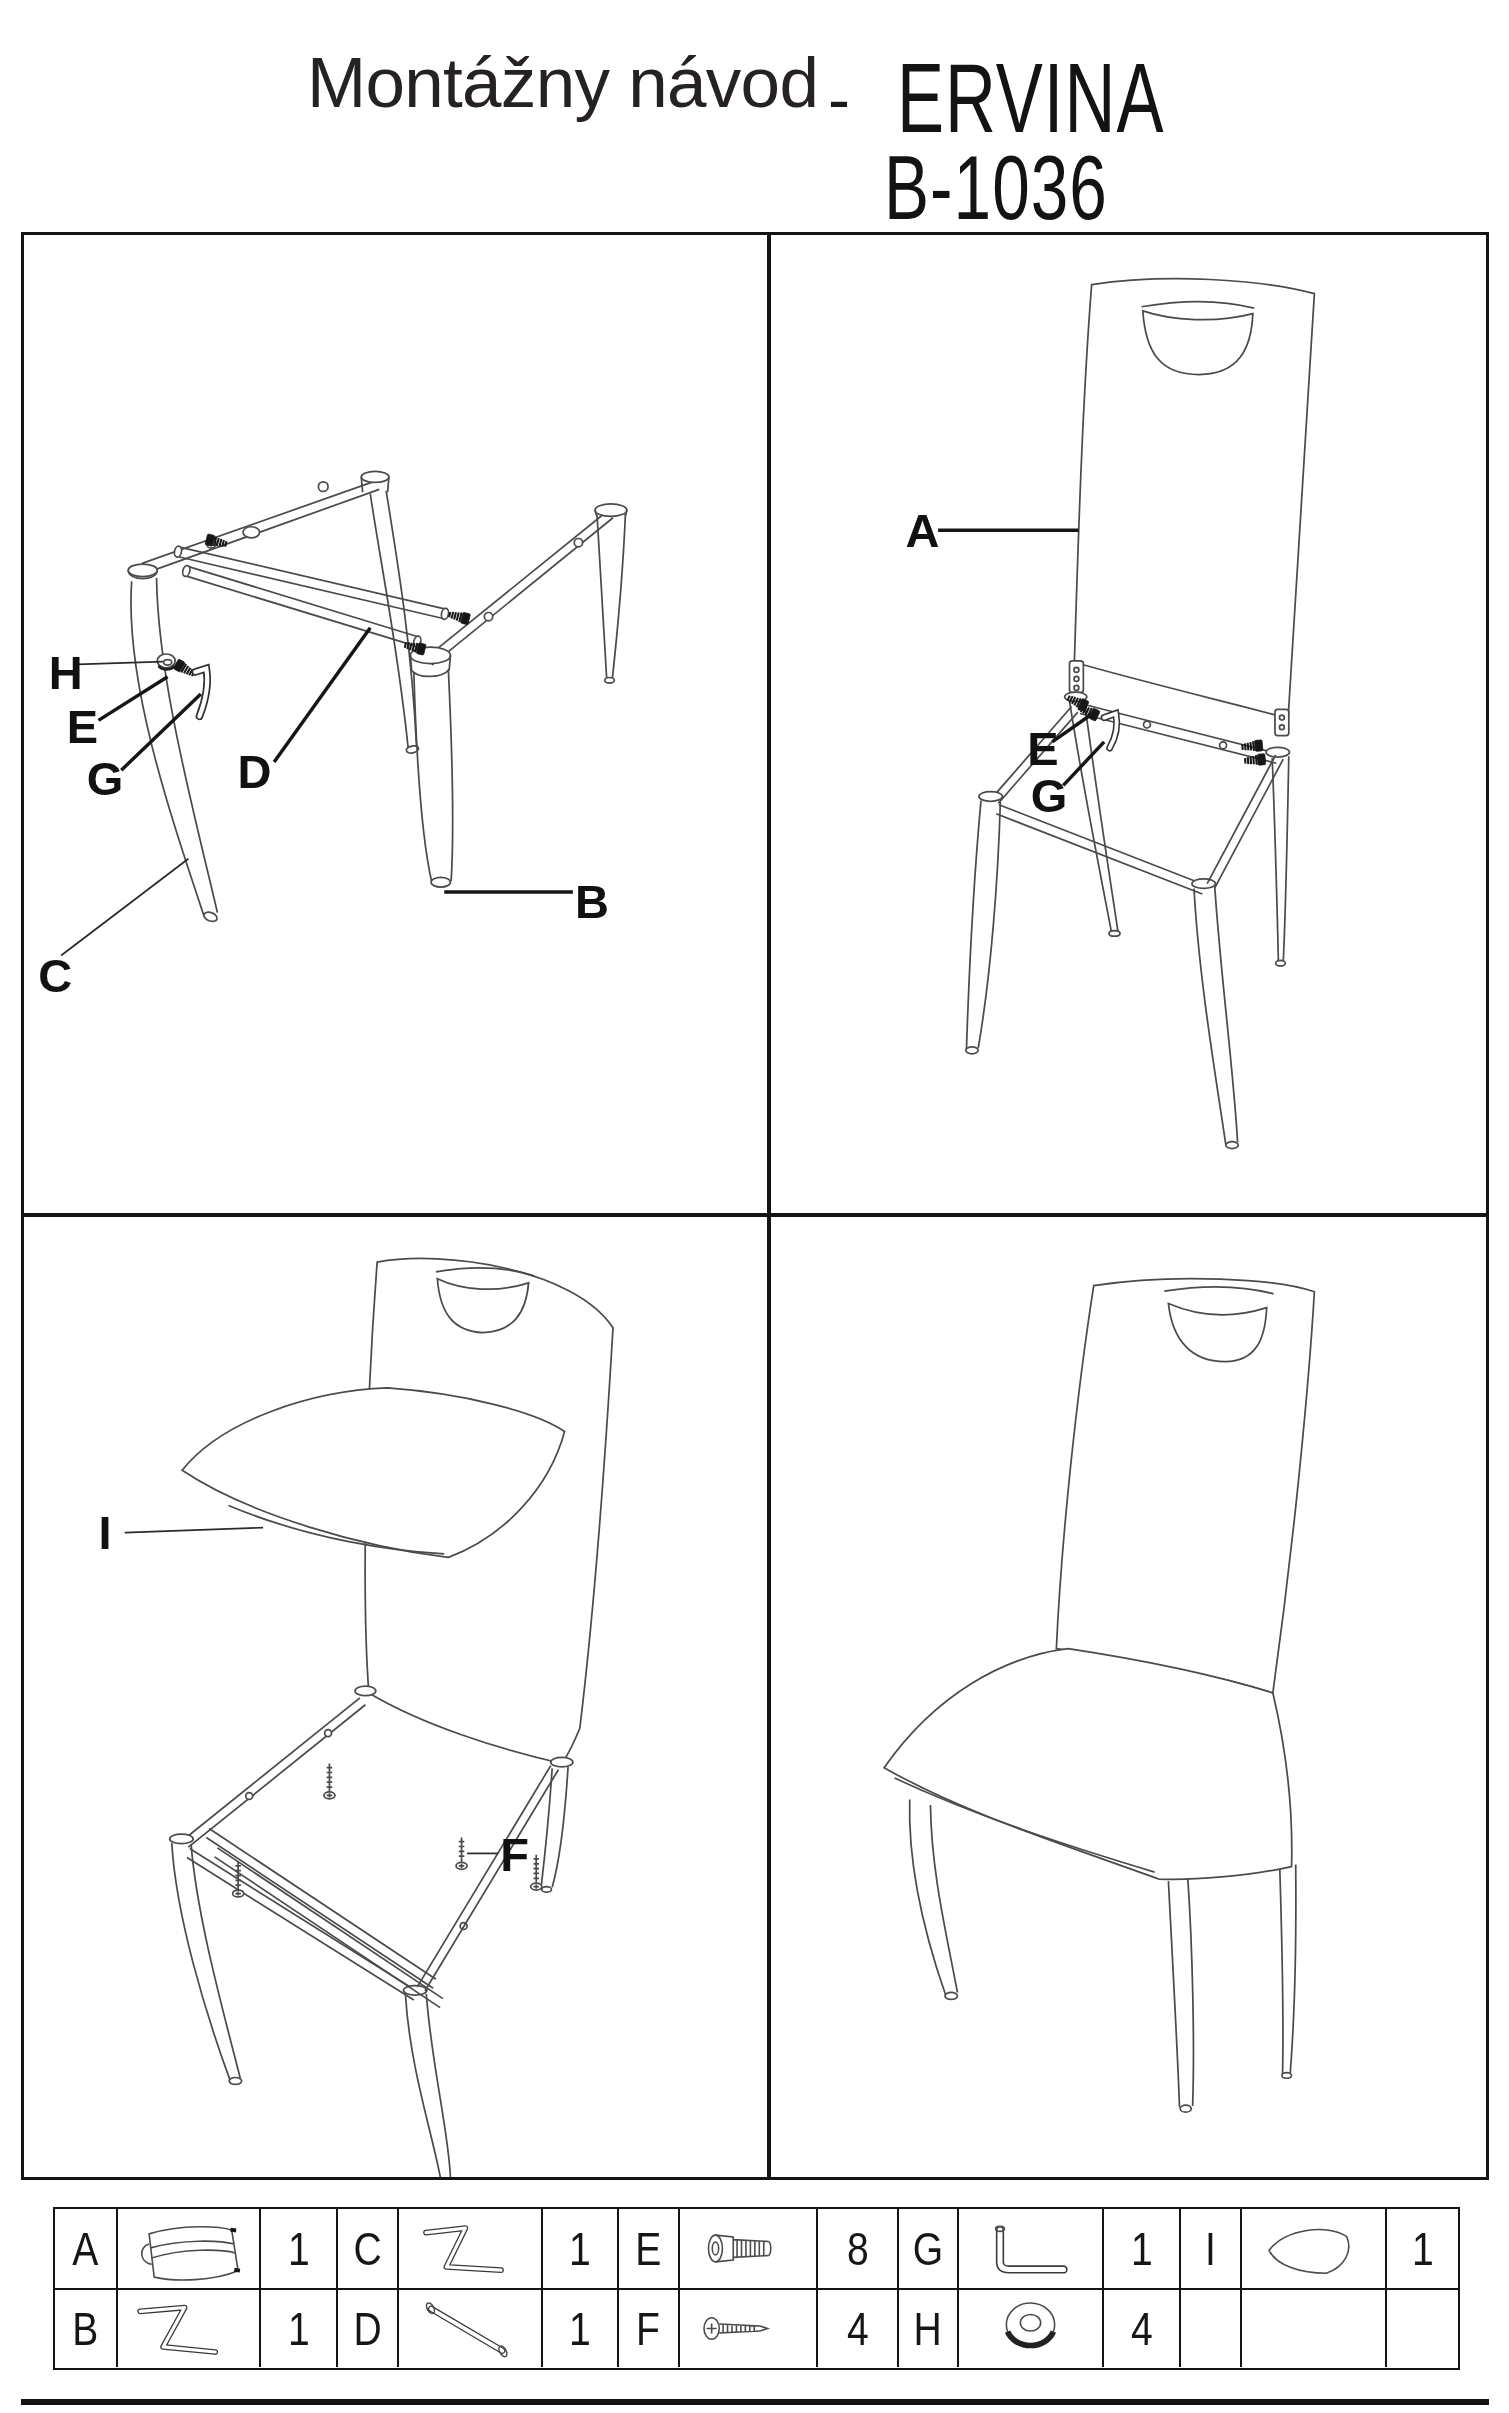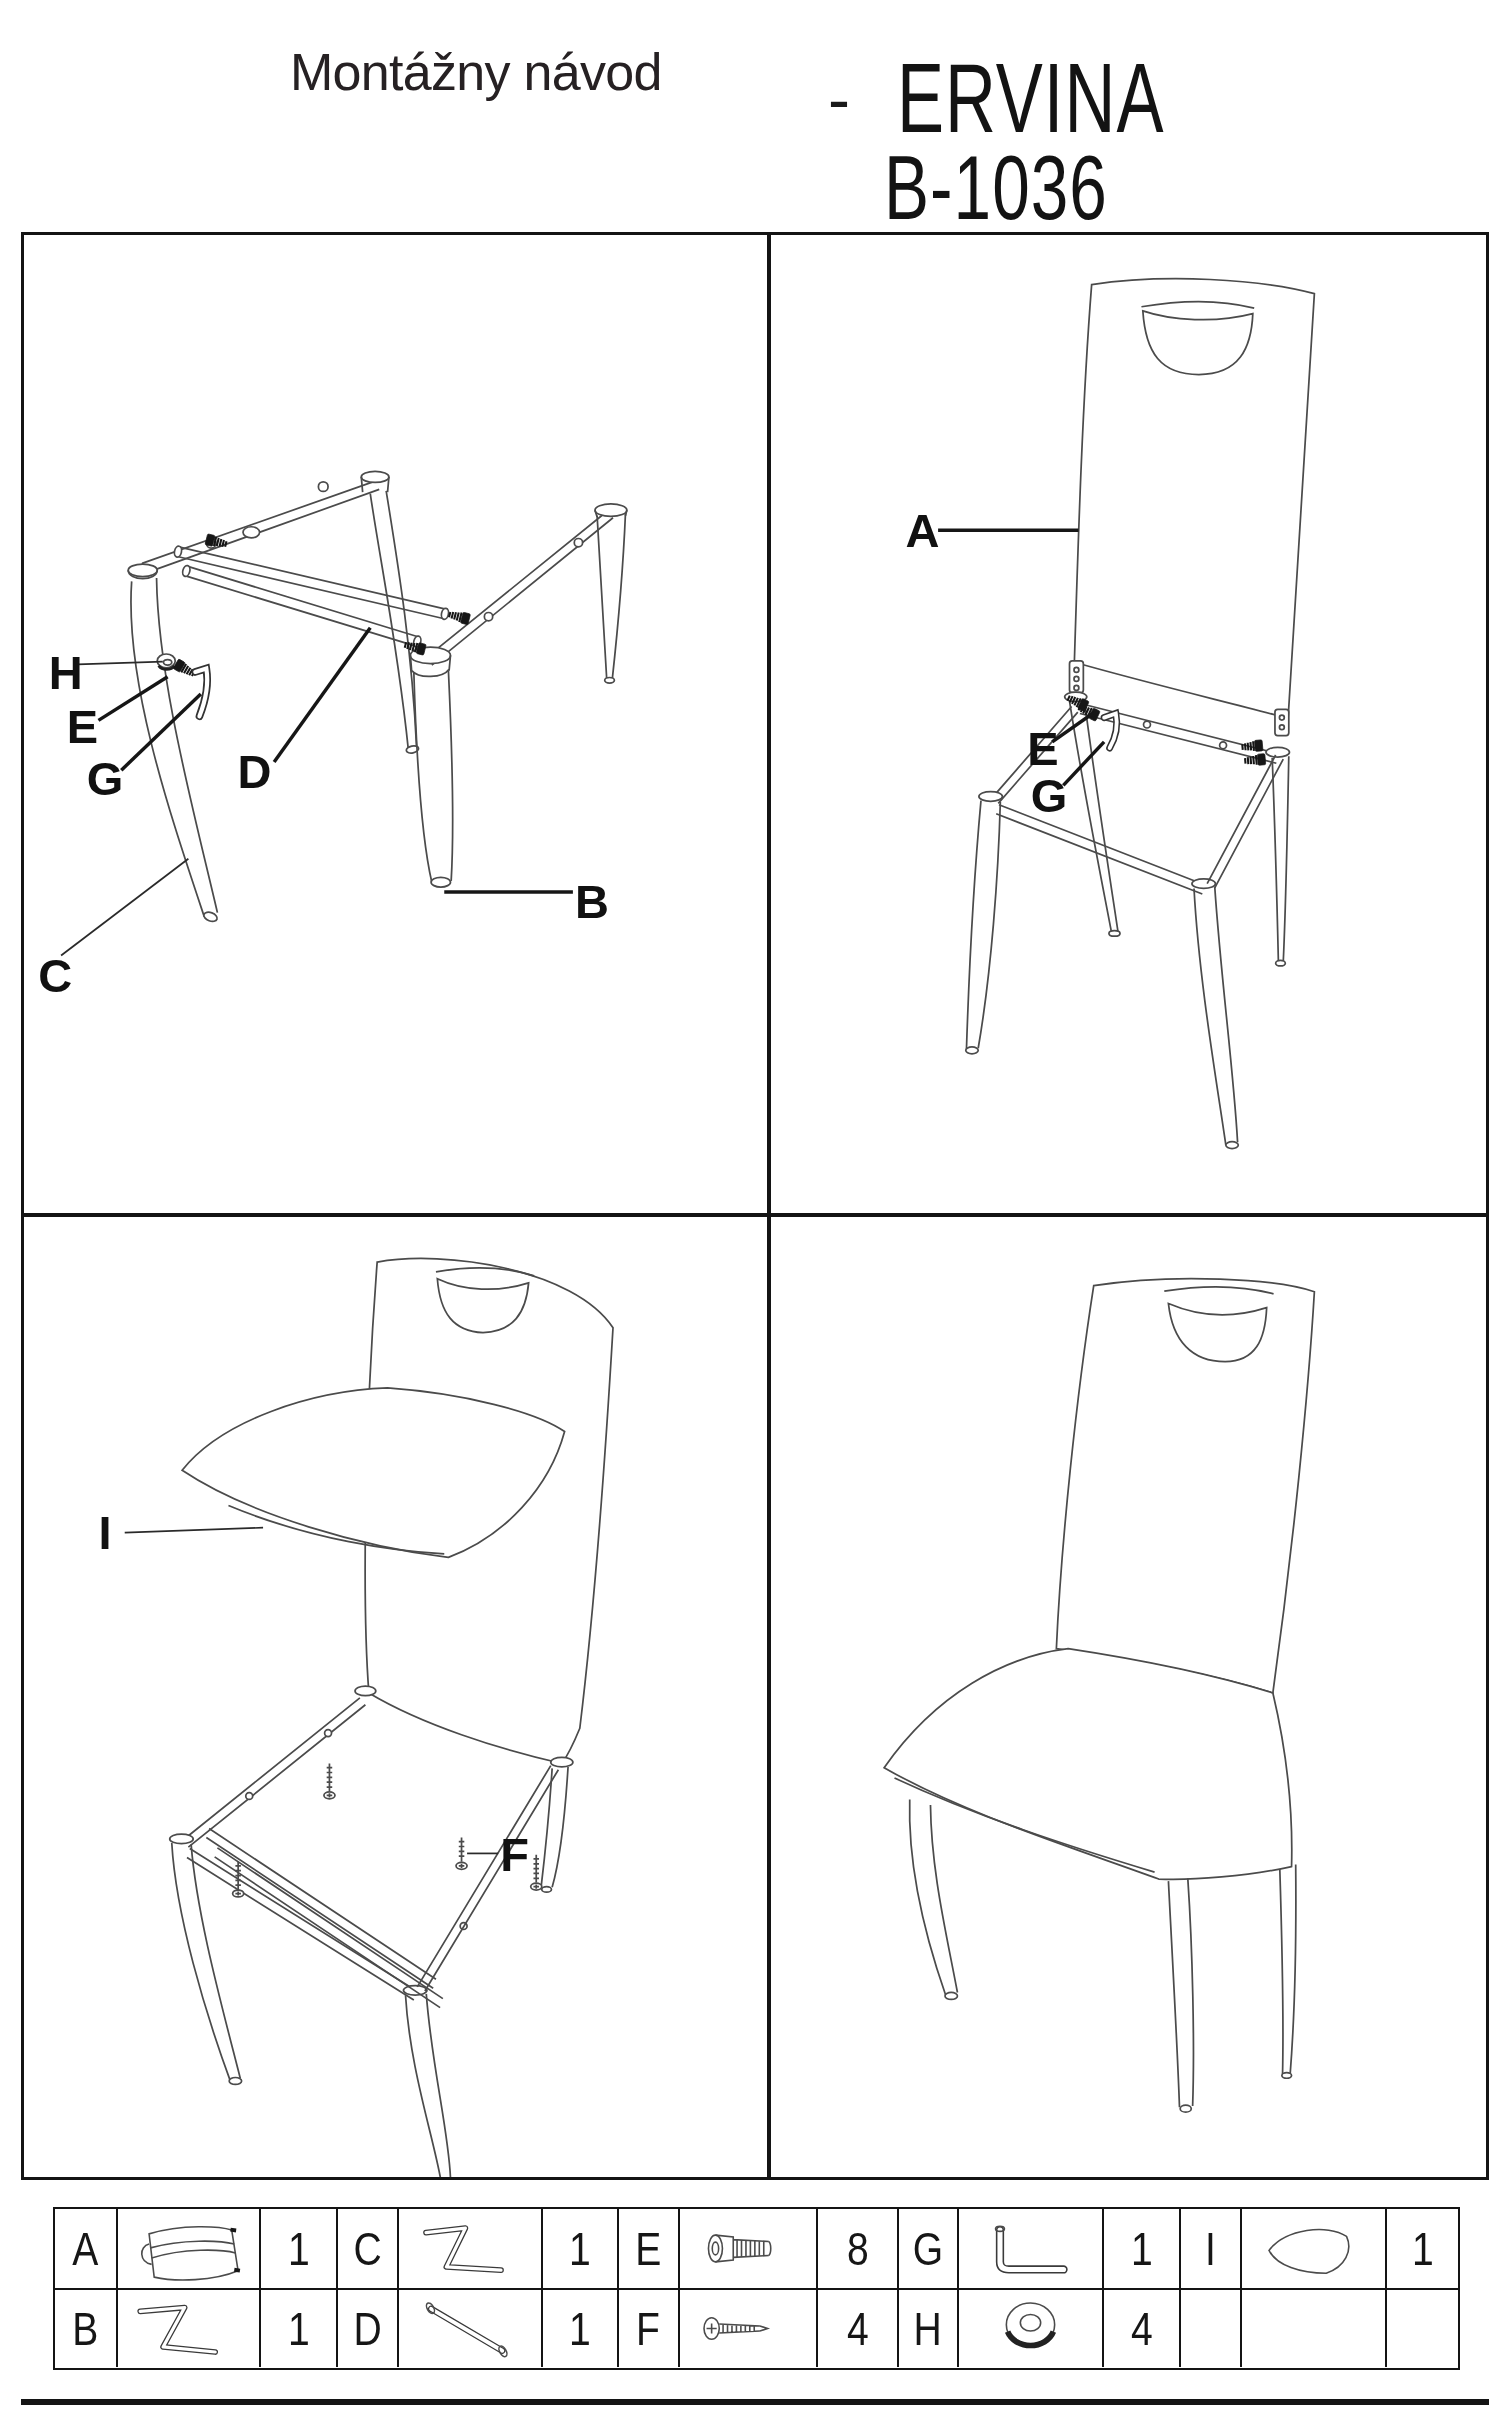--- a/index.html
+++ b/index.html
@@ -2,21 +2,21 @@
 <html style="font-size:11px"><head>
 <meta charset="utf-8">
 <style>
   html,body{margin:0;padding:0;}
   body{
     width:1509px;height:2413px;position:relative;background:#ffffff;
     font-family:"Liberation Sans", sans-serif;color:#1d1b1c;overflow:hidden;
   }
   .abs{position:absolute;}
   
-  .title-main{left:290px;top:42px;font-size:52px;font-weight:400;letter-spacing:-0.7px;color:#262123;}
+  .title-main{left:307px;top:42px;font-size:71px;font-weight:400;letter-spacing:-0.7px;color:#262123;}
   .title-dash{left:828px;top:61px;font-size:66px;font-weight:400;color:#1a1a1a;}
   .title-model{left:897px;top:42px;font-size:98px;font-weight:400;color:#131313;
                transform:scaleX(.72);transform-origin:left top;letter-spacing:1.4px;}
   .title-code{left:884px;top:137px;font-size:90px;font-weight:400;color:#131313;
               transform:scaleX(.75);transform-origin:left top;letter-spacing:1.4px;}
   
   .grid-frame{left:21px;top:232px;width:1468px;height:1948px;border:3.5px solid #141414;box-sizing:border-box;}
   .grid-vline{left:767px;top:232px;width:3.5px;height:1948px;background:#141414;}
   .grid-hline{left:21px;top:1213px;width:1468px;height:3.5px;background:#141414;}
   svg text.lbl{font-family:"Liberation Sans",sans-serif;font-weight:bold;font-size:68px;fill:#111;}

